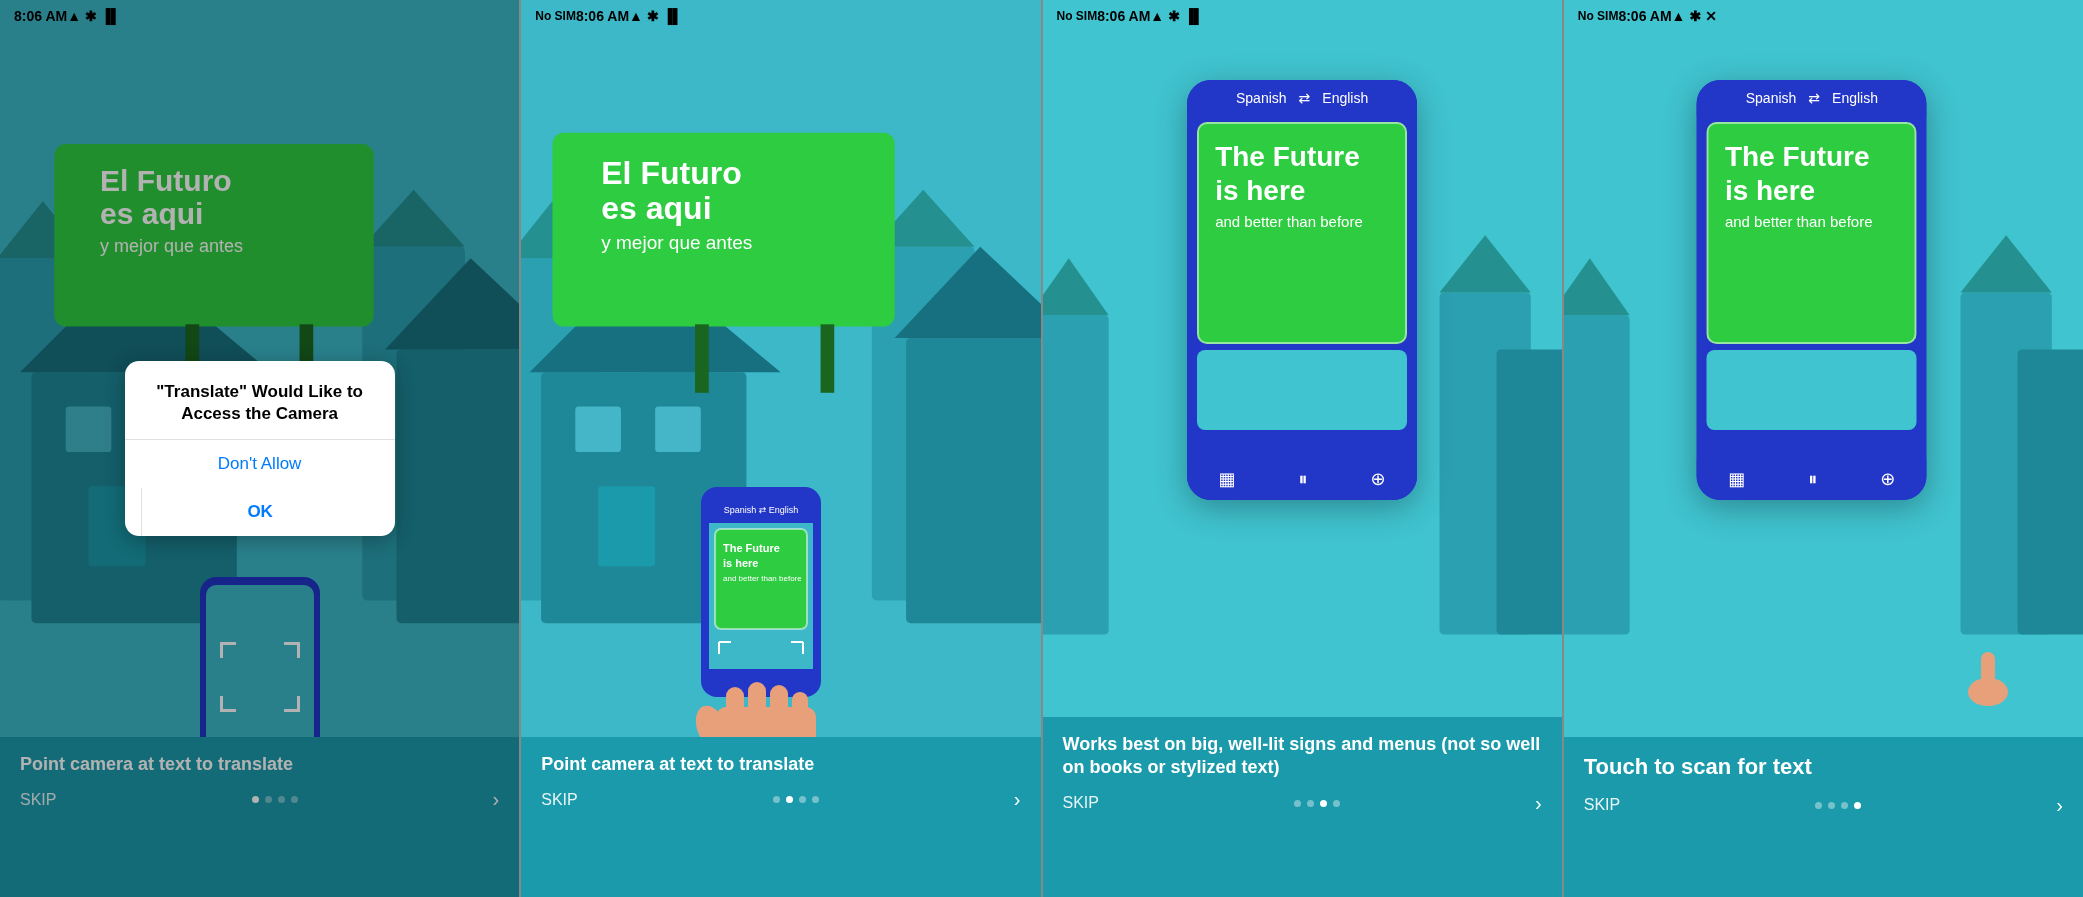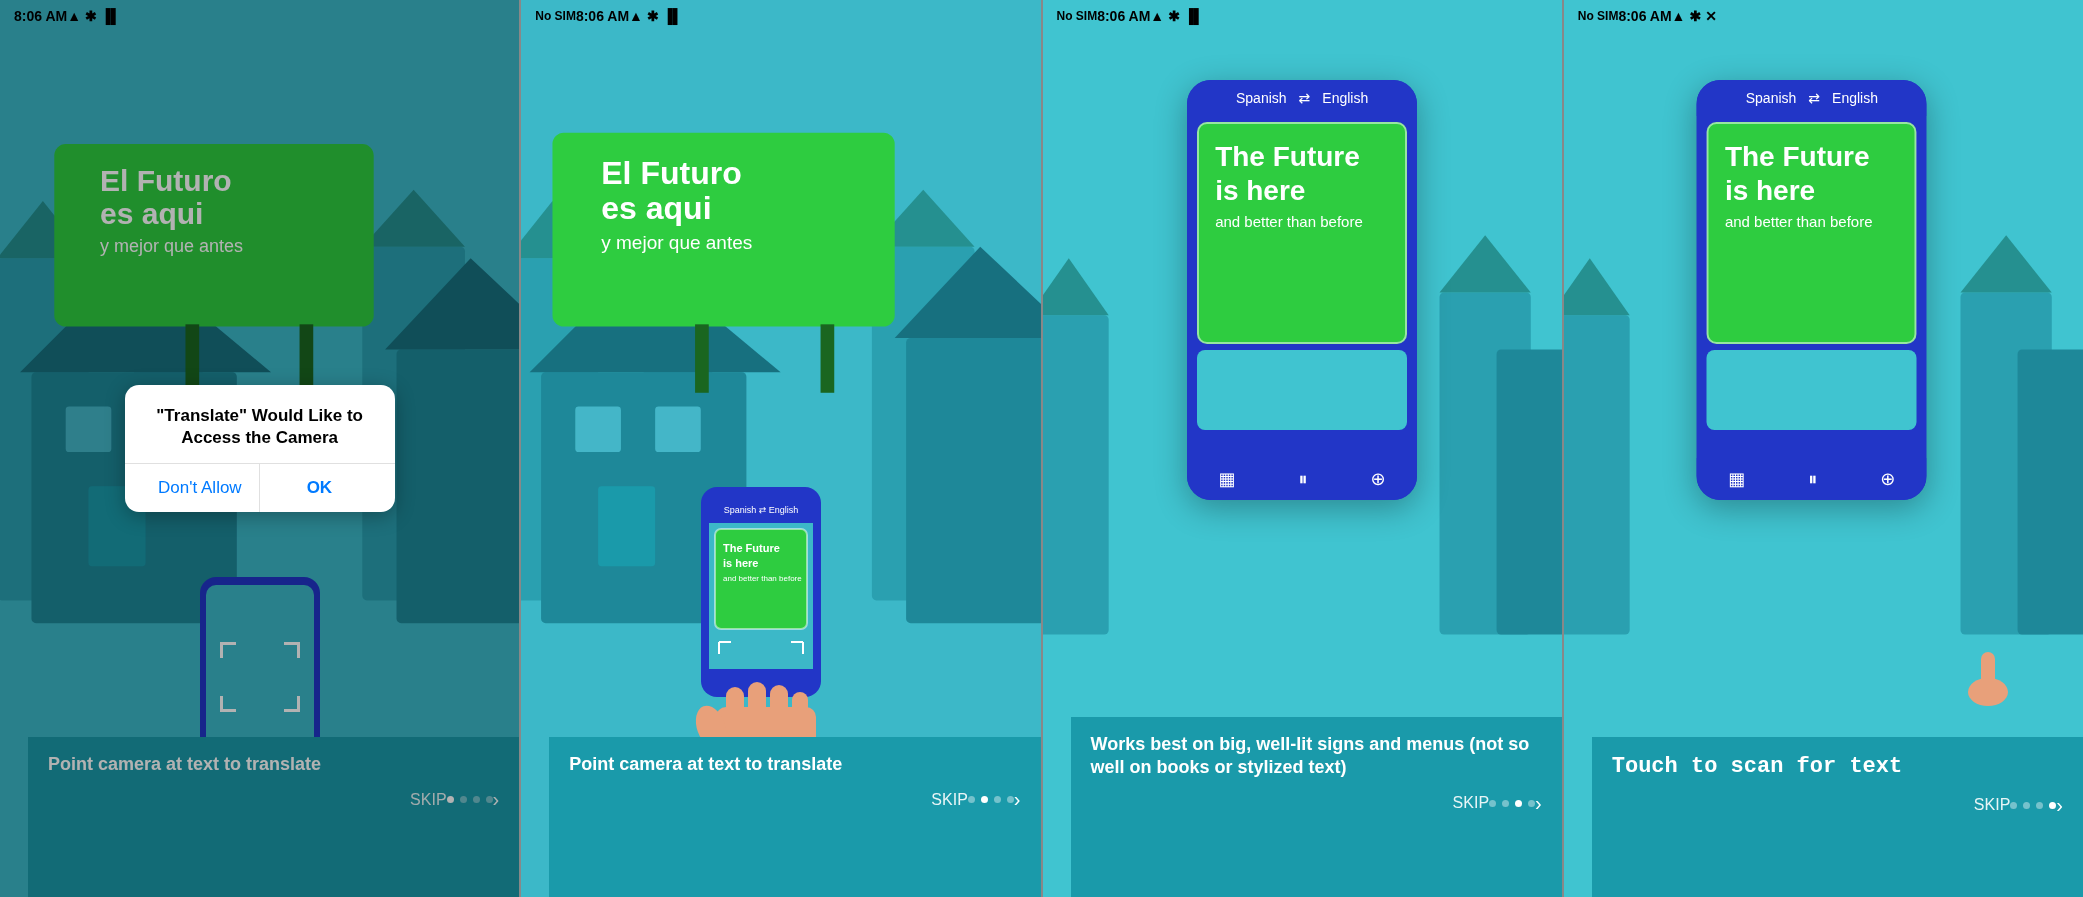--- a/index.html
+++ b/index.html
@@ -76,33 +76,32 @@
     .panel-bottom {
       position: absolute;
       bottom: 0;
       left: 0; right: 0;
       height: 160px;
       background: #1a9aaa;
       display: flex;
       flex-direction: column;
       justify-content: flex-start;
       padding: 16px 20px 12px;
-      margin-left: 28px;
     }
     .panel-bottom-text {
       color: white;
       font-size: 18px;
       font-weight: 600;
       margin-bottom: 12px;
       line-height: 1.3;
     }
     .panel-bottom-nav {
       display: flex;
       align-items: center;
-      justify-content: flex-end;
+      justify-content: space-between;
     }
     .skip-btn {
       color: white;
       font-size: 16px;
       font-weight: 400;
       opacity: 0.9;
     }
     .dots {
       display: flex;
       gap: 6px;
@@ -148,20 +147,21 @@
       line-height: 1.3;
     }
     .dialog-divider {
       height: 1px;
       background: #e0e0e0;
       margin: 14px -16px 0;
     }
     .dialog-buttons {
       display: flex;
       border-top: none;
+      flex-direction: column;
     }
     .dialog-btn {
       flex: 1;
       padding: 14px 0;
       text-align: center;
       font-size: 17px;
       font-weight: 400;
     }
     .dialog-btn.deny { color: #007aff; }
     .dialog-btn.ok { color: #007aff; font-weight: 600; border-left: 1px solid #e0e0e0; }
@@ -483,21 +483,21 @@
 
     <div style="position:absolute; bottom:185px; right:60px; width:70px; height:70px;">
       <svg viewBox="0 0 70 70">
         <ellipse cx="35" cy="50" rx="20" ry="14" fill="#e8a07a"></ellipse>
         <rect x="28" y="10" width="14" height="50" rx="7" fill="#e8a07a"></rect>
       </svg>
     </div>
   </div>
 
   <div class="panel-bottom" style="height:160px;">
-    <div class="panel-bottom-text" style="font-size:22px;font-family:Liberation Mono, monospace;">Touch to scan for text</div>
+    <div class="panel-bottom-text" style="font-size:22px;">Touch to scan for text</div>
     <div class="panel-bottom-nav">
       <span class="skip-btn">SKIP</span>
       <div class="dots">
         <div class="dot"></div>
         <div class="dot"></div>
         <div class="dot"></div>
         <div class="dot active"></div>
       </div>
       <span class="next-btn">›</span>
     </div>

